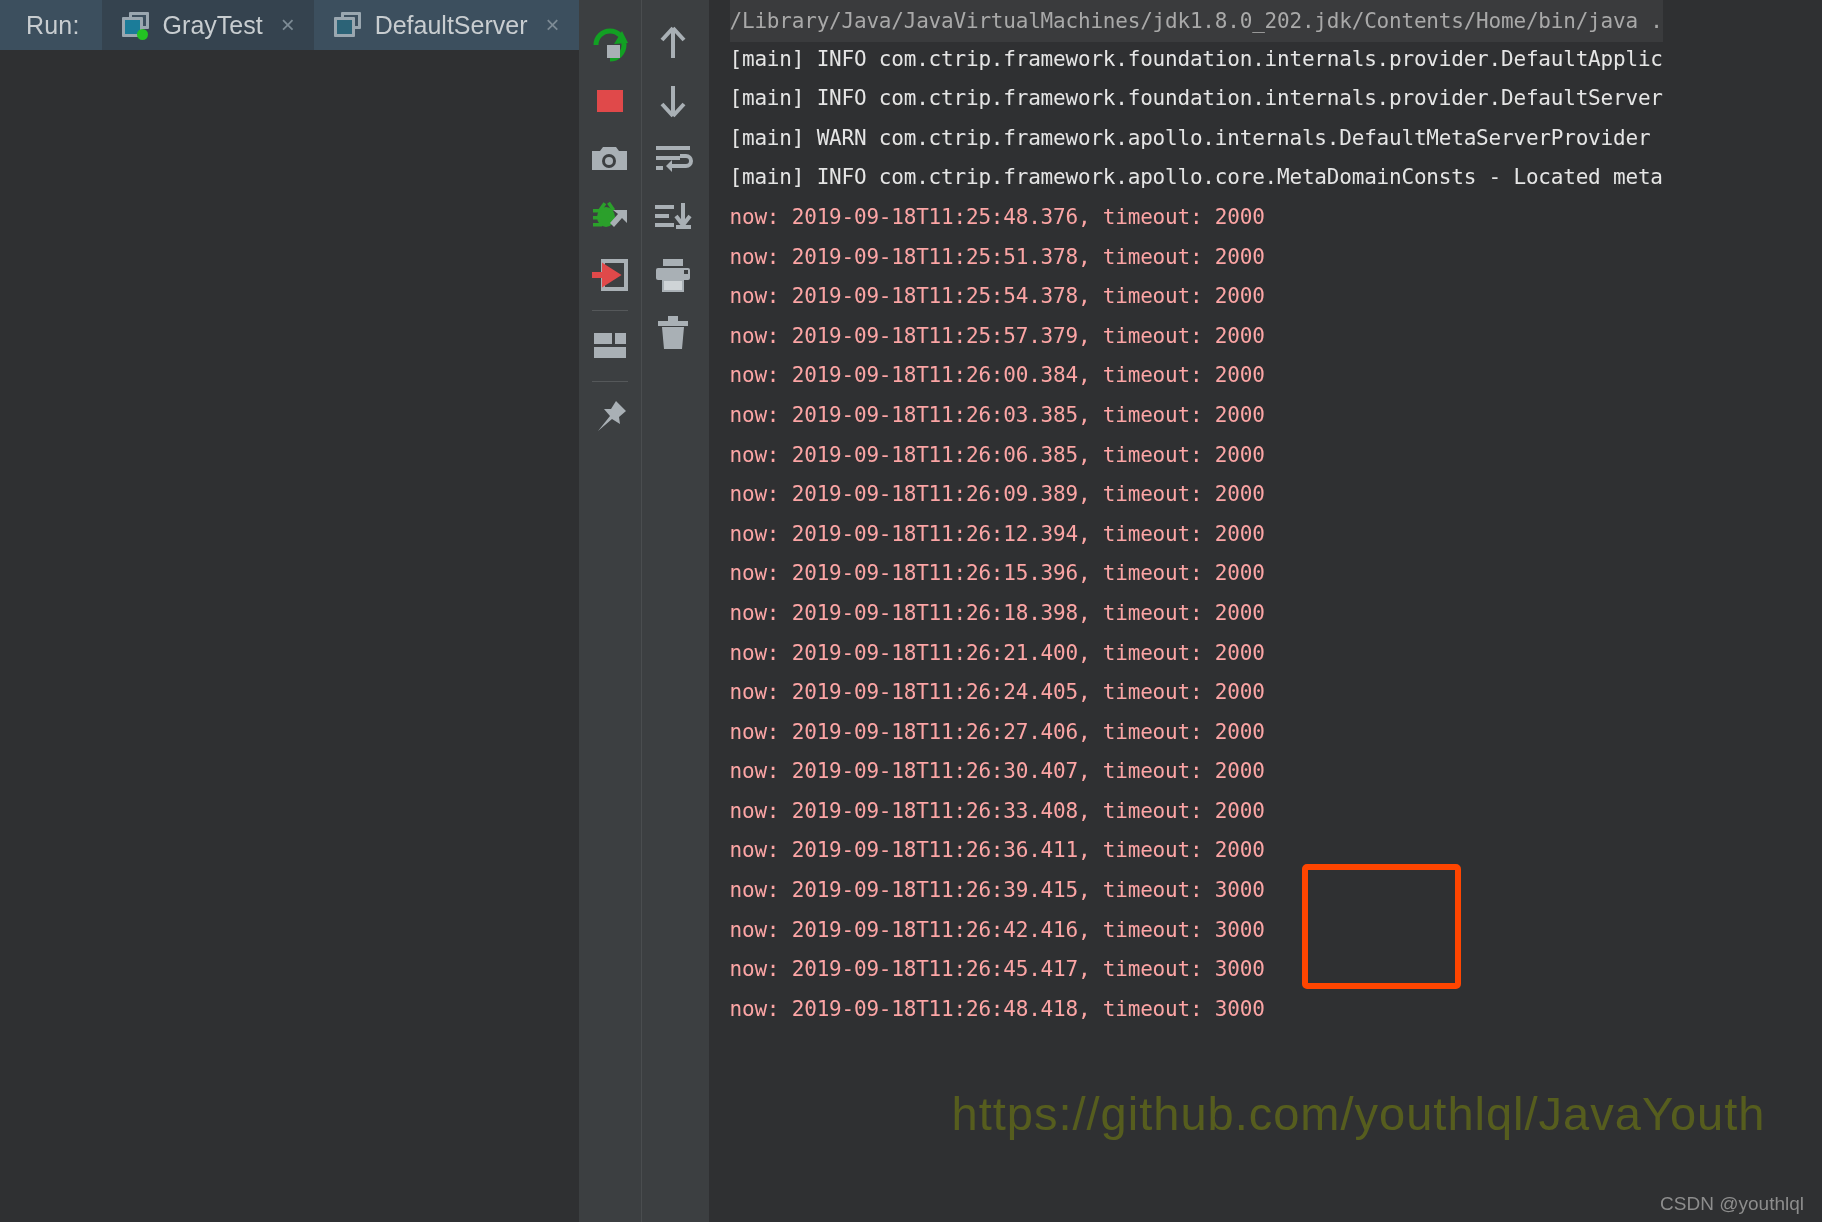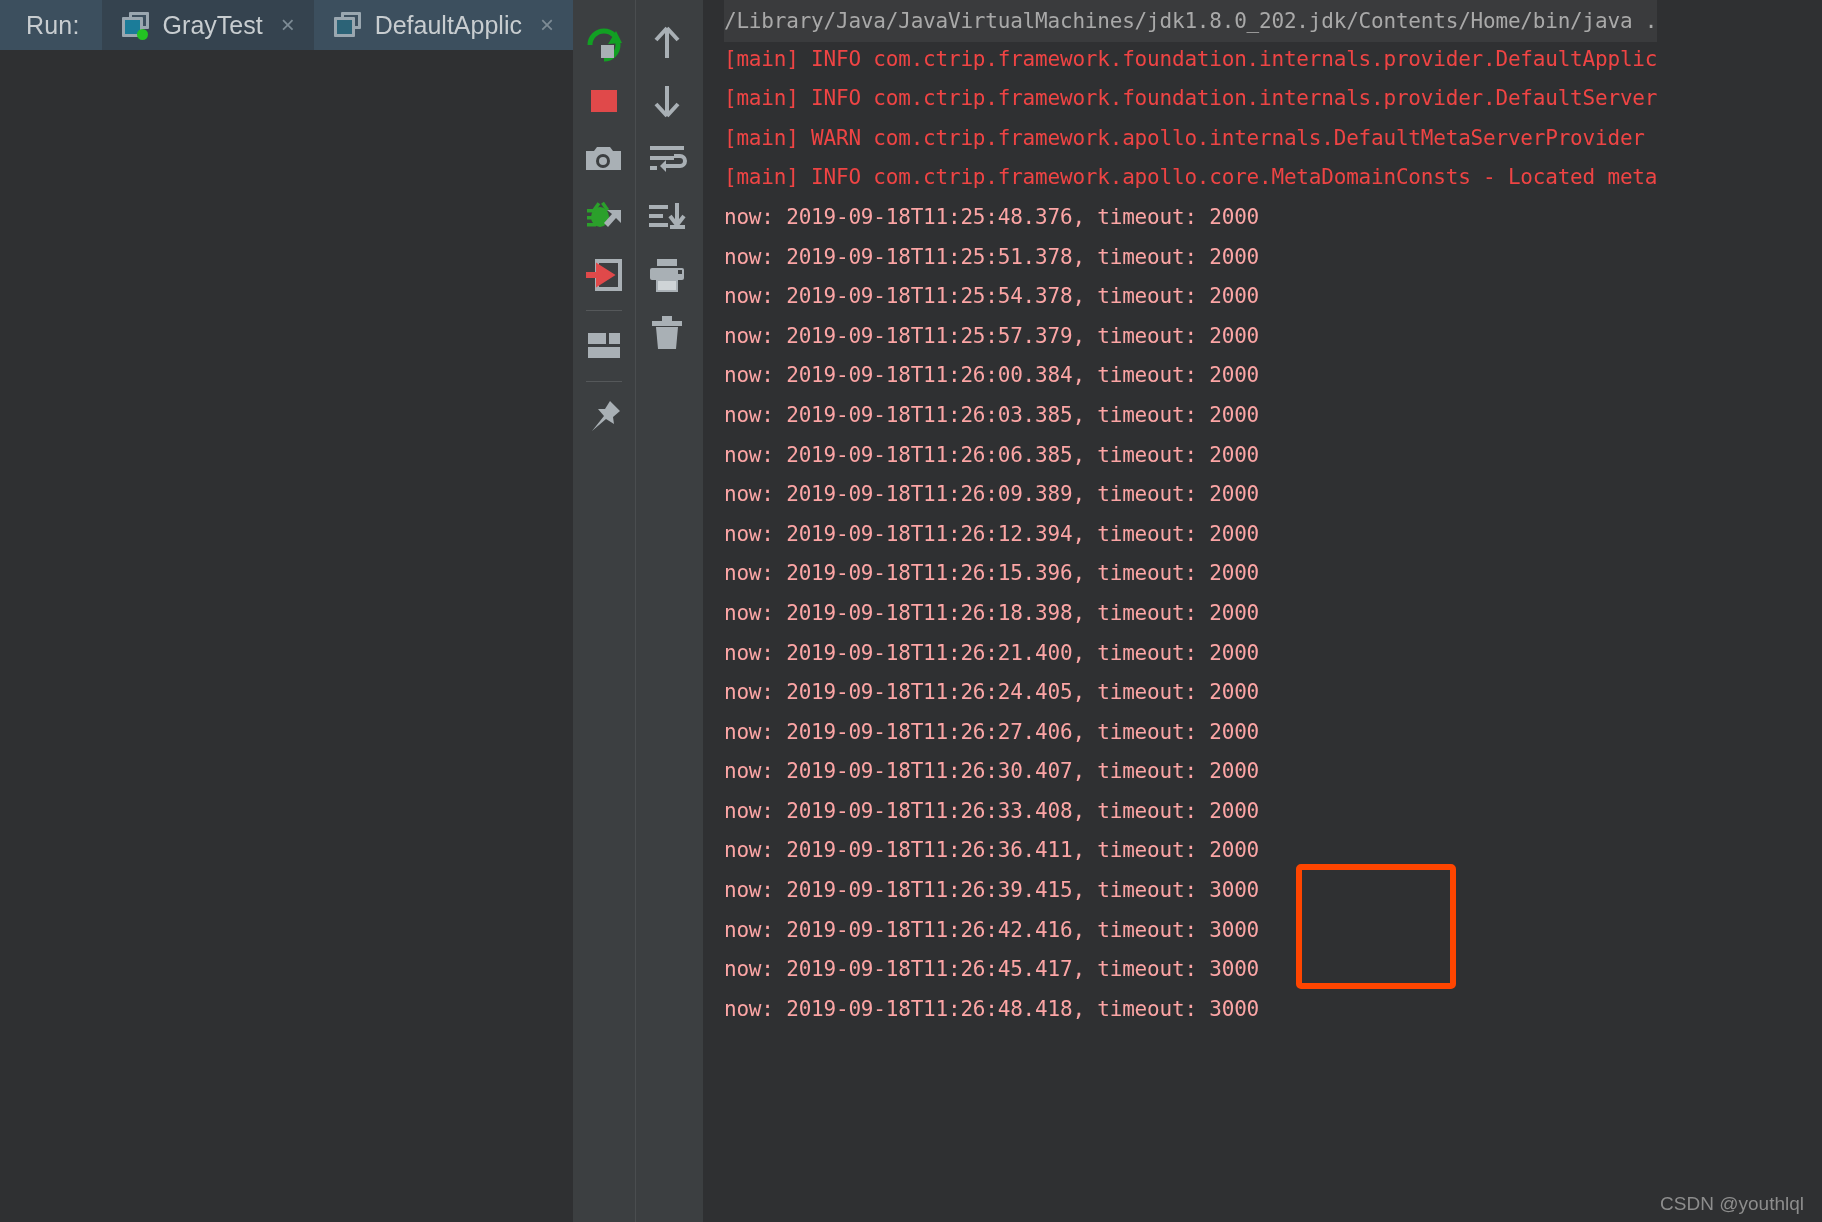--- a/index.html
+++ b/index.html
@@ -153,21 +153,21 @@
     white-space: pre;
     letter-spacing: -0.2px;
   }
   .line { height: 39.6px; white-space: pre; }
   .cmdline {
     color: #a9a9a9;
     background: #3a3b3d;
     display: inline-block;
     padding: 2px 0 0 0;
   }
-  .l-err { color: #ef4444; }
+  .l-err { color: #e5e5e5; }
   .l-out { color: #fca5a5; }
 
   
   .gutter {
     position: absolute;
     left: 0; top: 0; bottom: 0;
     width: 5px;
     background: #3c3f41;
   }
 
@@ -221,21 +221,21 @@
       </span>
       <span class="tab-label">GrayTest</span>
       <span class="tab-close">×</span>
     </div>
 
     <div class="tab inactive">
       <span class="tab-icon">
         <span class="back"></span>
           <span class="front"></span>
       </span>
-      <span class="tab-label">DefaultApplic</span>
+      <span class="tab-label">DefaultServer</span>
       <span class="tab-close">×</span>
     </div>
   </div>
 
   <div class="body">
 
     <div class="toolbar">
 
       <div class="tbtn">
         <svg width="40" height="40" viewBox="0 0 40 40">
@@ -350,17 +350,18 @@
         </svg>
       </div>
     </div>
 
     <div class="console">
       <div class="gutter"></div>
       <div class="console-inner" id="console-lines"><div class="line"><span class="cmdline">/Library/Java/JavaVirtualMachines/jdk1.8.0_202.jdk/Contents/Home/bin/java .</span></div><div class="line"><span class="l-err">[main] INFO com.ctrip.framework.foundation.internals.provider.DefaultApplic</span></div><div class="line"><span class="l-err">[main] INFO com.ctrip.framework.foundation.internals.provider.DefaultServer</span></div><div class="line"><span class="l-err">[main] WARN com.ctrip.framework.apollo.internals.DefaultMetaServerProvider</span></div><div class="line"><span class="l-err">[main] INFO com.ctrip.framework.apollo.core.MetaDomainConsts - Located meta</span></div><div class="line"><span class="l-out">now: 2019-09-18T11:25:48.376, timeout: 2000</span></div><div class="line"><span class="l-out">now: 2019-09-18T11:25:51.378, timeout: 2000</span></div><div class="line"><span class="l-out">now: 2019-09-18T11:25:54.378, timeout: 2000</span></div><div class="line"><span class="l-out">now: 2019-09-18T11:25:57.379, timeout: 2000</span></div><div class="line"><span class="l-out">now: 2019-09-18T11:26:00.384, timeout: 2000</span></div><div class="line"><span class="l-out">now: 2019-09-18T11:26:03.385, timeout: 2000</span></div><div class="line"><span class="l-out">now: 2019-09-18T11:26:06.385, timeout: 2000</span></div><div class="line"><span class="l-out">now: 2019-09-18T11:26:09.389, timeout: 2000</span></div><div class="line"><span class="l-out">now: 2019-09-18T11:26:12.394, timeout: 2000</span></div><div class="line"><span class="l-out">now: 2019-09-18T11:26:15.396, timeout: 2000</span></div><div class="line"><span class="l-out">now: 2019-09-18T11:26:18.398, timeout: 2000</span></div><div class="line"><span class="l-out">now: 2019-09-18T11:26:21.400, timeout: 2000</span></div><div class="line"><span class="l-out">now: 2019-09-18T11:26:24.405, timeout: 2000</span></div><div class="line"><span class="l-out">now: 2019-09-18T11:26:27.406, timeout: 2000</span></div><div class="line"><span class="l-out">now: 2019-09-18T11:26:30.407, timeout: 2000</span></div><div class="line"><span class="l-out">now: 2019-09-18T11:26:33.408, timeout: 2000</span></div><div class="line"><span class="l-out">now: 2019-09-18T11:26:36.411, timeout: 2000</span></div><div class="line"><span class="l-out">now: 2019-09-18T11:26:39.415, timeout: 3000</span></div><div class="line"><span class="l-out">now: 2019-09-18T11:26:42.416, timeout: 3000</span></div><div class="line"><span class="l-out">now: 2019-09-18T11:26:45.417, timeout: 3000</span></div><div class="line"><span class="l-out">now: 2019-09-18T11:26:48.418, timeout: 3000</span></div></div>
 
       <div class="hl-box" id="hl-box" style="left: 598.484px; width: 159.203px; top: 864.2px; height: 124.8px;"></div>
 
+      <div class="wm-github">https://github.com/youthlql/JavaYouth</div>
     </div>
   </div>
 
   <div class="wm-csdn">CSDN @youthlql</div>
 </div>
 
 </body></html>

